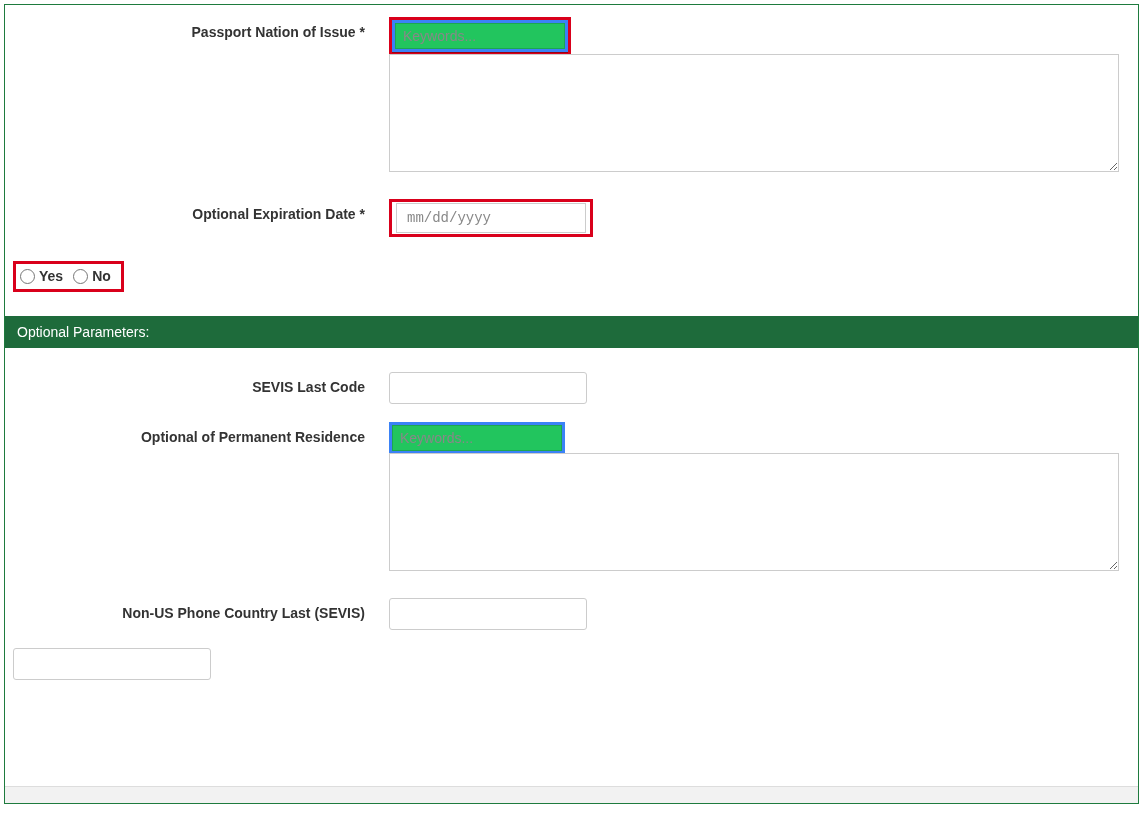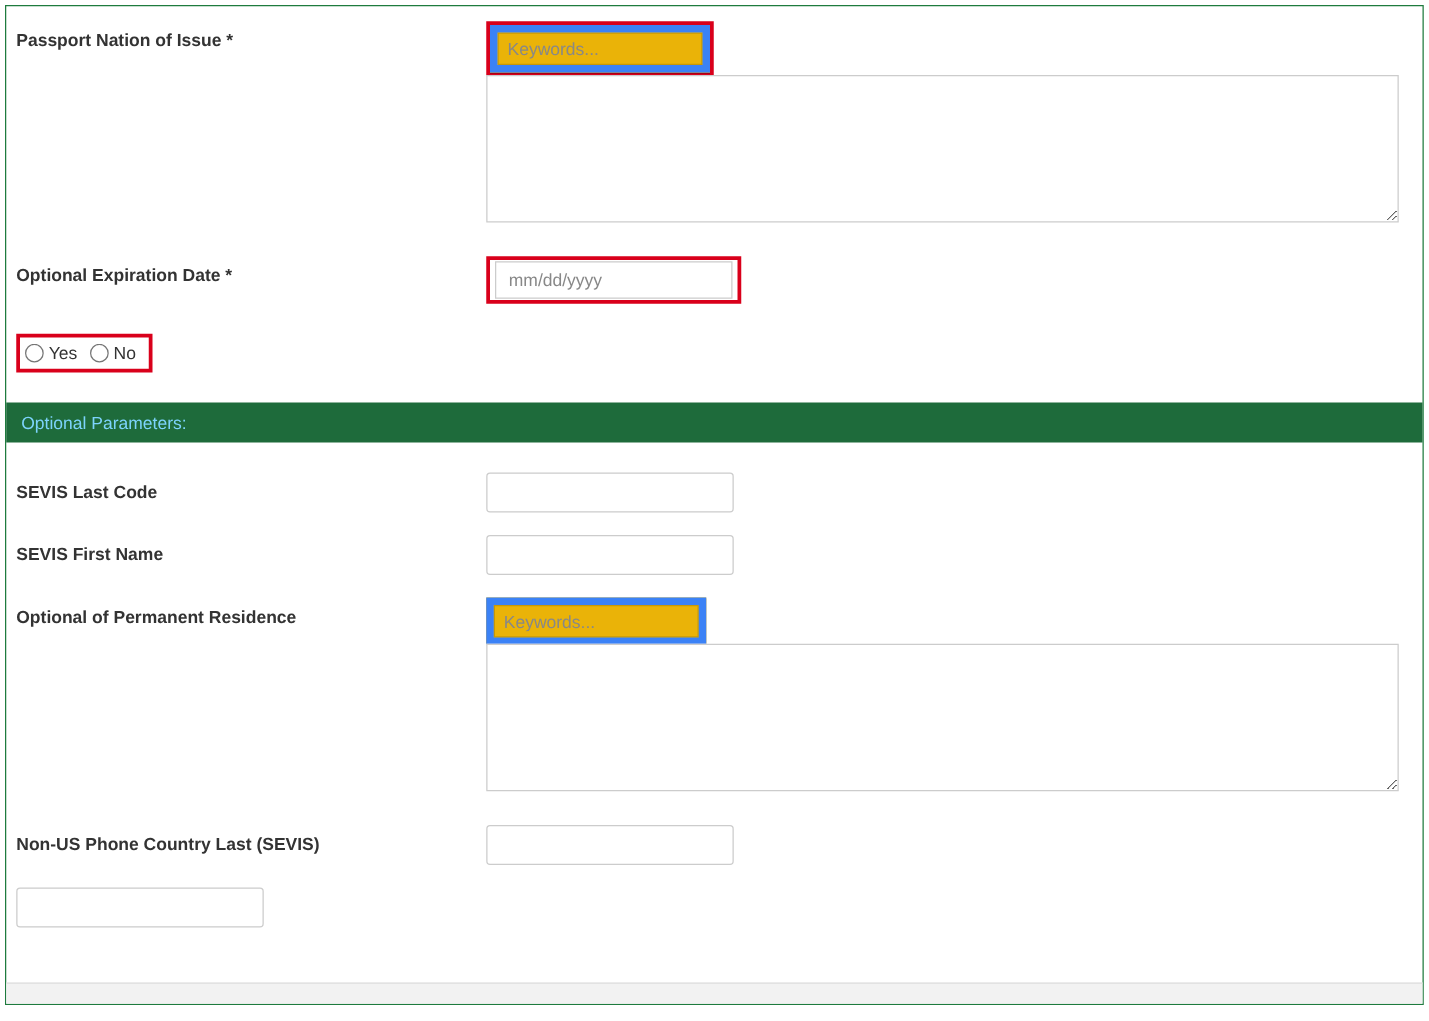--- a/index.html
+++ b/index.html
@@ -23,39 +23,39 @@
       padding: 12px 8px 0 8px;
     }
     .form-row {
       display: flex;
       align-items: flex-start;
       margin-bottom: 24px;
     }
     .form-row.tight { margin-bottom: 18px; }
     .label-col {
       width: 376px;
-      text-align: left;
+      text-align: right;
       padding-right: 24px;
       padding-top: 6px;
       font-weight: bold;
       color: #333;
       line-height: 1.4;
     }
     .input-col {
       flex: 1;
       position: relative;
     }
     .keywords-input {
-      border: 6px solid #3b82f6;
+      border: 3px solid #3b82f6;
       box-shadow: inset 0 0 0 1px rgba(0,0,0,0.15), 0 1px 0 rgba(0,0,0,0.3);
       padding: 5px 8px;
       font-size: 14px;
       width: 176px;
       color: #333;
-      background: #eab308;
+      background: #22c55e;
       font-family: inherit;
     }
     .keywords-input::placeholder { color: #888; }
     .textarea-box {
       border: 1px solid #ccc;
       width: 100%;
       max-width: 730px;
       height: 118px;
       margin-top: -1px;
       resize: vertical;
@@ -64,21 +64,21 @@
       font-family: inherit;
       font-size: 14px;
       overflow-y: scroll;
     }
     .date-input {
       border: 1px solid #ccc;
       padding: 6px 10px;
       font-size: 14px;
       width: 190px;
       color: #333;
-      font-family: Liberation Sans, sans-serif;
+      font-family: Liberation Mono, monospace;
     }
     .date-input::placeholder { color: #888; }
     .text-input {
       border: 1px solid #ccc;
       border-radius: 3px;
       padding: 7px 10px;
       font-size: 14px;
       width: 198px;
       color: #333;
       font-family: inherit;
@@ -93,26 +93,26 @@
       display: inline-flex;
       align-items: center;
       gap: 4px;
     }
     .radio-item input[type="radio"] {
       width: 15px;
       height: 15px;
       accent-color: #333;
     }
     .radio-item label {
-      font-weight: normal;
+      font-weight: bold;
       font-size: 14px;
     }
     .section-header {
       background: #1e6b3b;
-      color: #7dd3fc;
+      color: #ffffff;
       padding: 8px 12px;
       font-size: 14px;
       margin: 0 -8px 24px -8px;
     }
     .highlight-red {
       border: 3px solid #d9001b;
       display: inline-block;
       padding: 0;
     }
     .highlight-red.around-date { padding: 1px 4px; }
@@ -170,26 +170,20 @@
 
     <div class="section-header">Optional Parameters:</div>
 
     <div class="form-row tight">
       <div class="label-col">SEVIS Last Code</div>
       <div class="input-col">
         <input type="text" class="text-input" style="">
       </div>
     </div>
 
-    <div class="form-row tight">
-      <div class="label-col">SEVIS First Name</div>
-      <div class="input-col">
-        <input type="text" class="text-input" style="">
-      </div>
-    </div>
 
     <div class="form-row">
       <div class="label-col">Optional of Permanent Residence</div>
       <div class="input-col">
         <input type="text" class="keywords-input" placeholder="Keywords..." style="">
         <textarea class="textarea-box" style=""></textarea>
       </div>
     </div>
 
     <div class="form-row tight">

